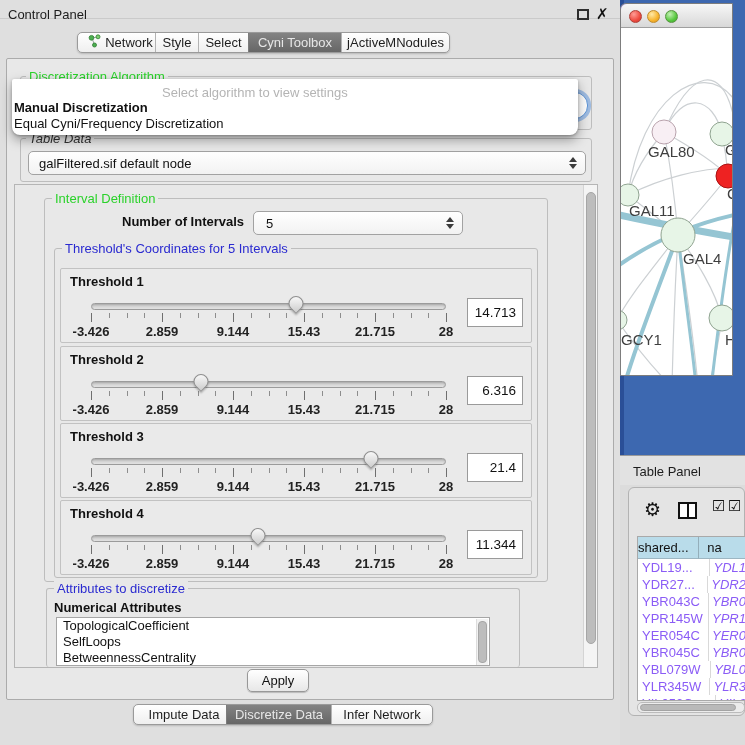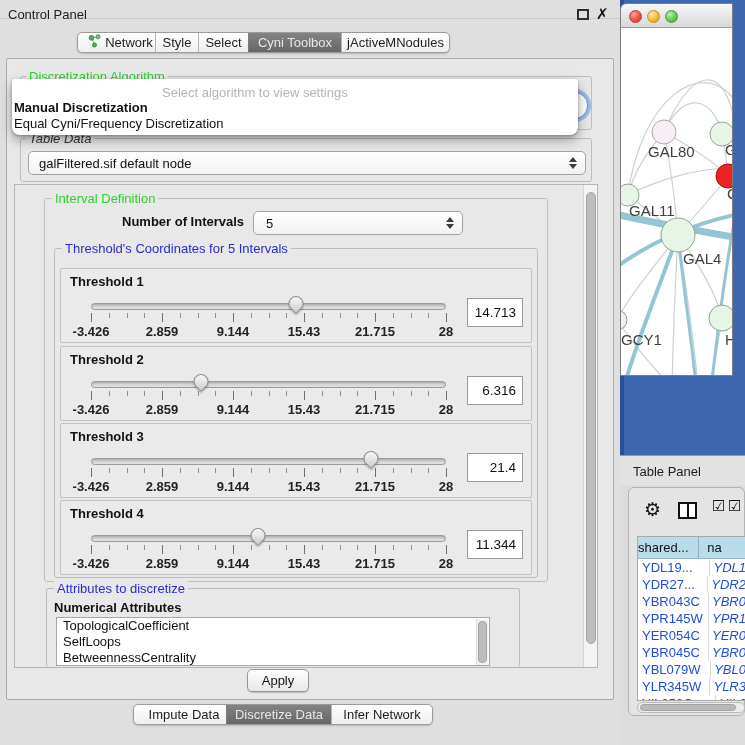--- a/index.html
+++ b/index.html
@@ -106,21 +106,21 @@
   .tp-split { position:absolute; left:49px; top:14px; width:19px; height:17px; border:2px solid #111; background:#fff; }
   .tp-split::after { content:""; position:absolute; left:6.5px; top:0; width:2px; height:13px; background:#111; }
   .tp-cb { position:absolute; top:9px; font-size:15px; color:#111; font-family:"DejaVu Sans","Liberation Sans",sans-serif; }
   .tp-cb.c1 { left:83px; } .tp-cb.c2 { left:99px; }
   .tp-table { position:absolute; left:8px; top:48px; width:109px; height:165px; background:#fff; border:1px solid #a9a9a9;
               border-right:none; overflow:hidden; }
   .tp-head { display:flex; height:22px; }
   .tp-hc { background:#b9dcea; border-bottom:1px solid #9db6c2; font-size:13px; color:#111; line-height:21px; }
   .tp-hc.c1 { width:82px; text-align:left; border-right:1px solid #94aeba; }
   .tp-hc.c2 { width:60px; padding-left:8px; }
-  .tp-row { display:flex; height:17px; font-size:13px; color:#1d4ed8; line-height:17px; }
+  .tp-row { display:flex; height:17px; font-size:13px; color:#8b5cf6; line-height:17px; }
   .tp-c1 { width:82px; padding-left:4px; border-right:1px solid #d9d9d9; white-space:nowrap; overflow:hidden; }
   .tp-c2 { padding-left:3px; white-space:nowrap;font-style:italic; }
   .tp-hscroll { position:absolute; left:8px; top:214px; width:108px; height:11px; background:#ececec; border:1px solid #bbb; border-radius:5px; }
   .tp-hscroll .thumb-h { position:absolute; left:2px; top:1px; width:96px; height:7px; border-radius:4px; background:#b9b9b9; border:1px solid #a3a3a3; }
 </style>
 </head>
 <body>
 
 <div id="root">
 

